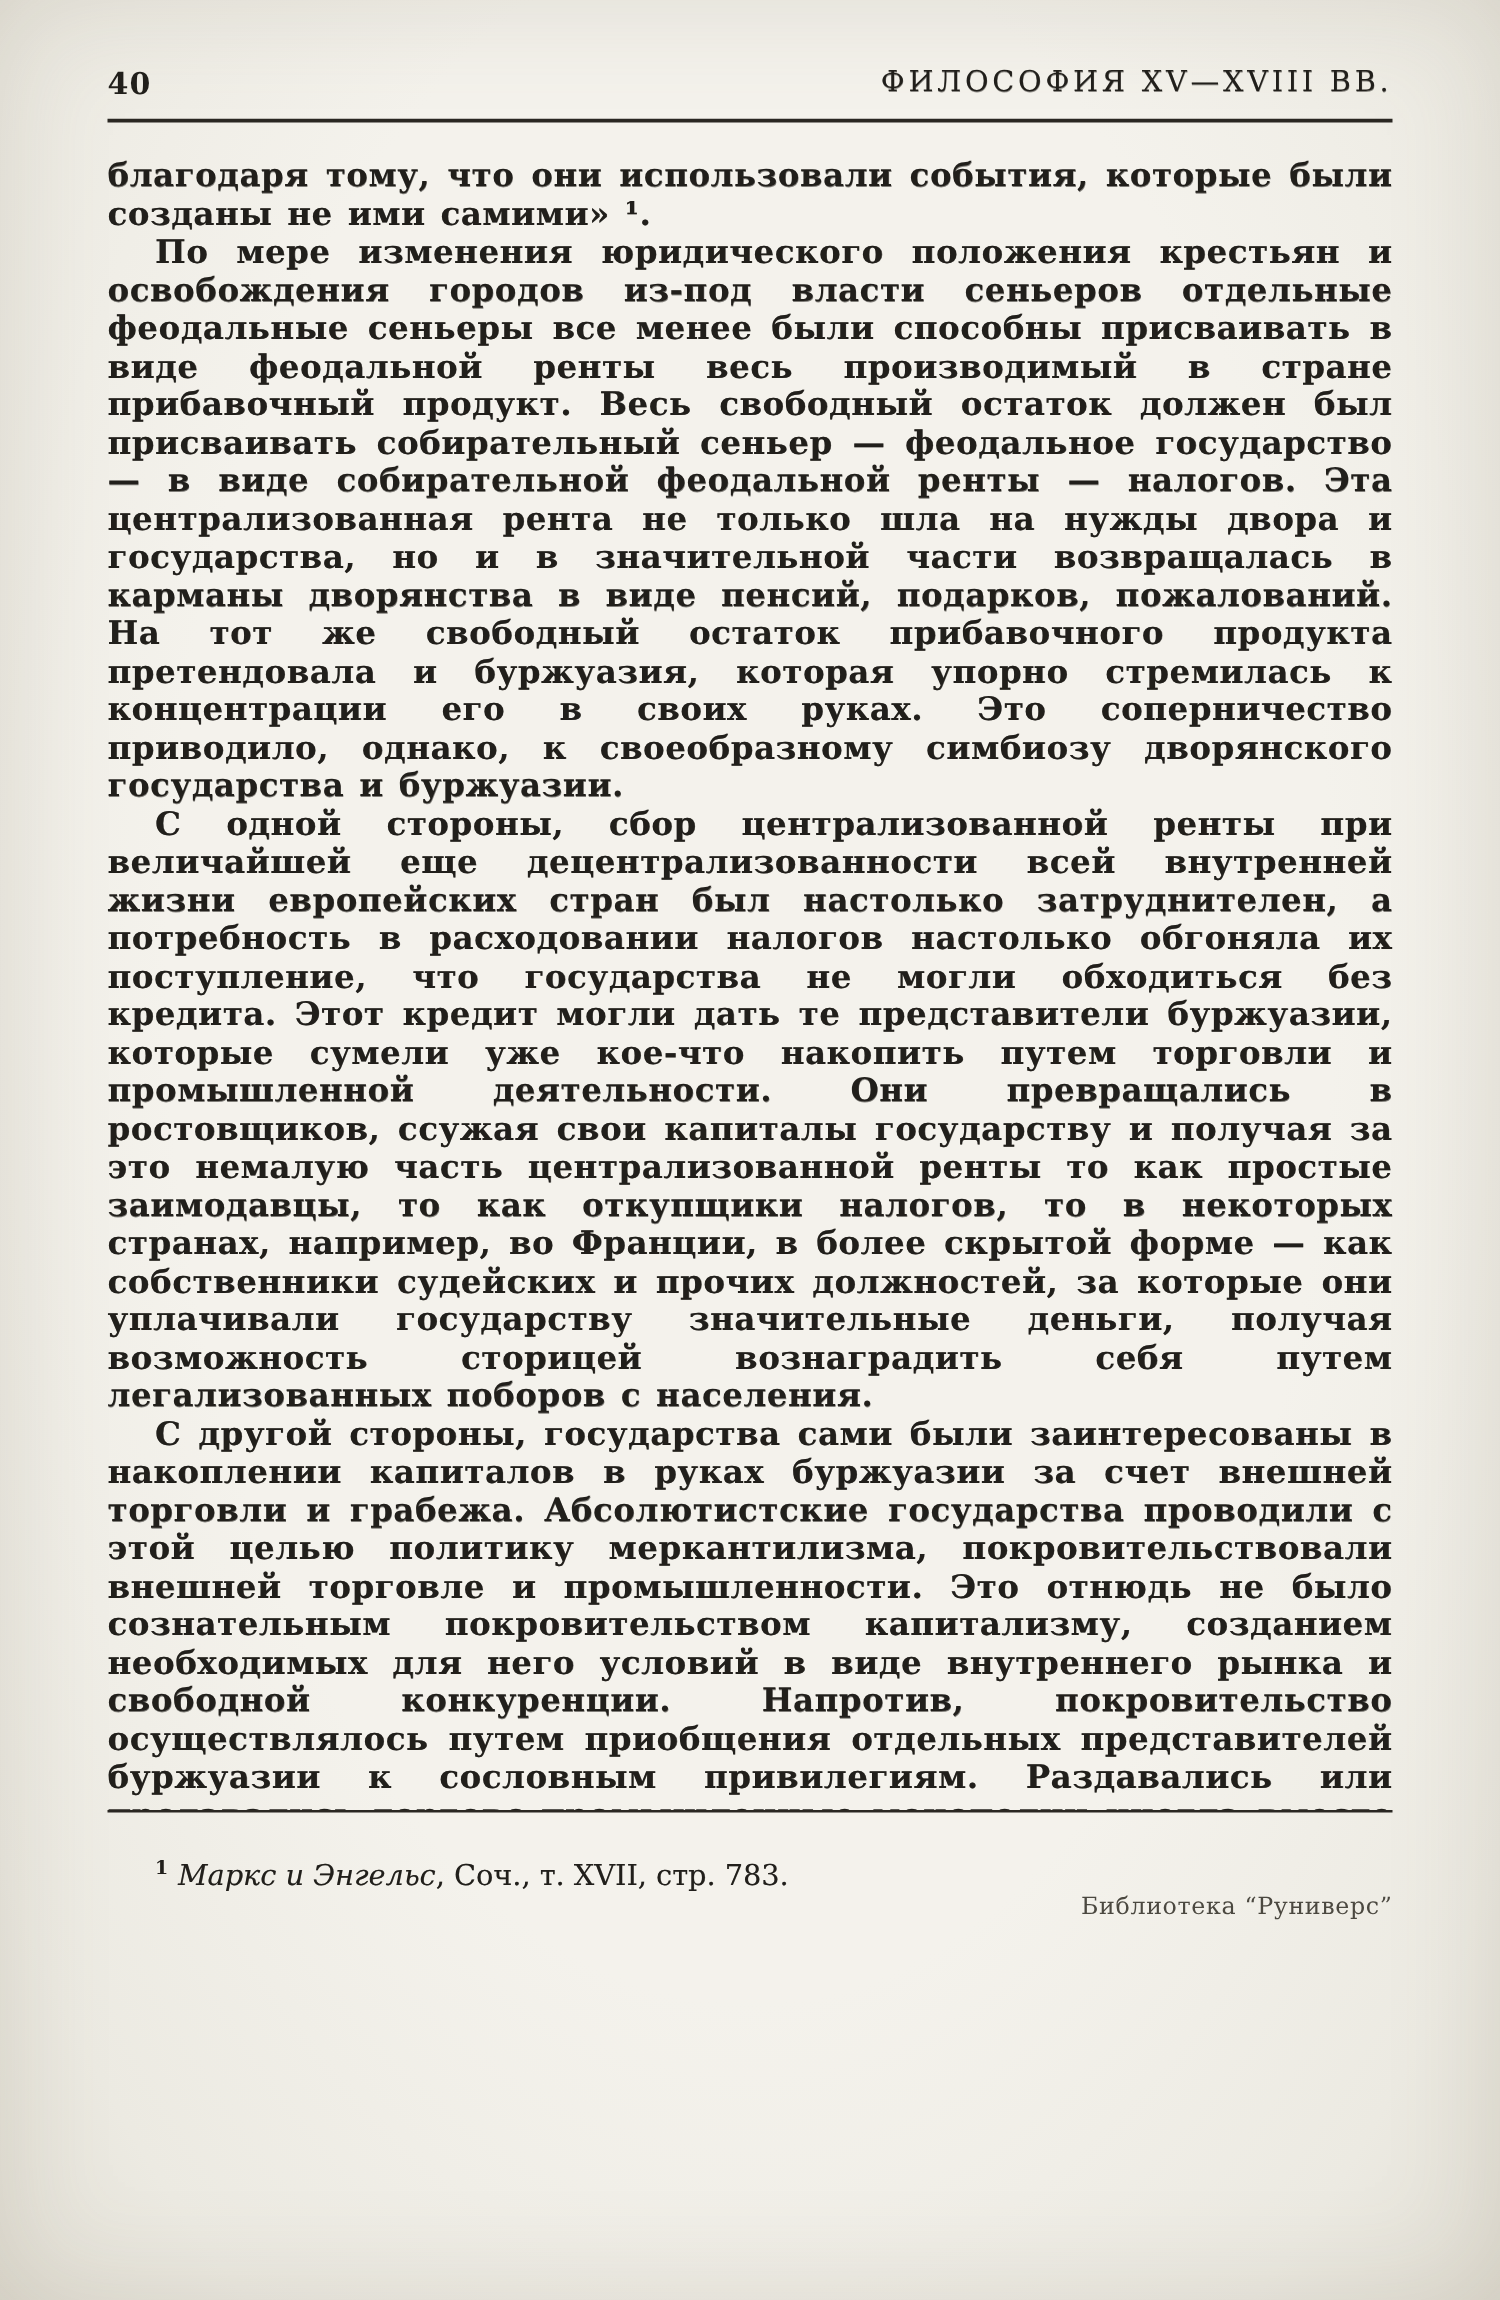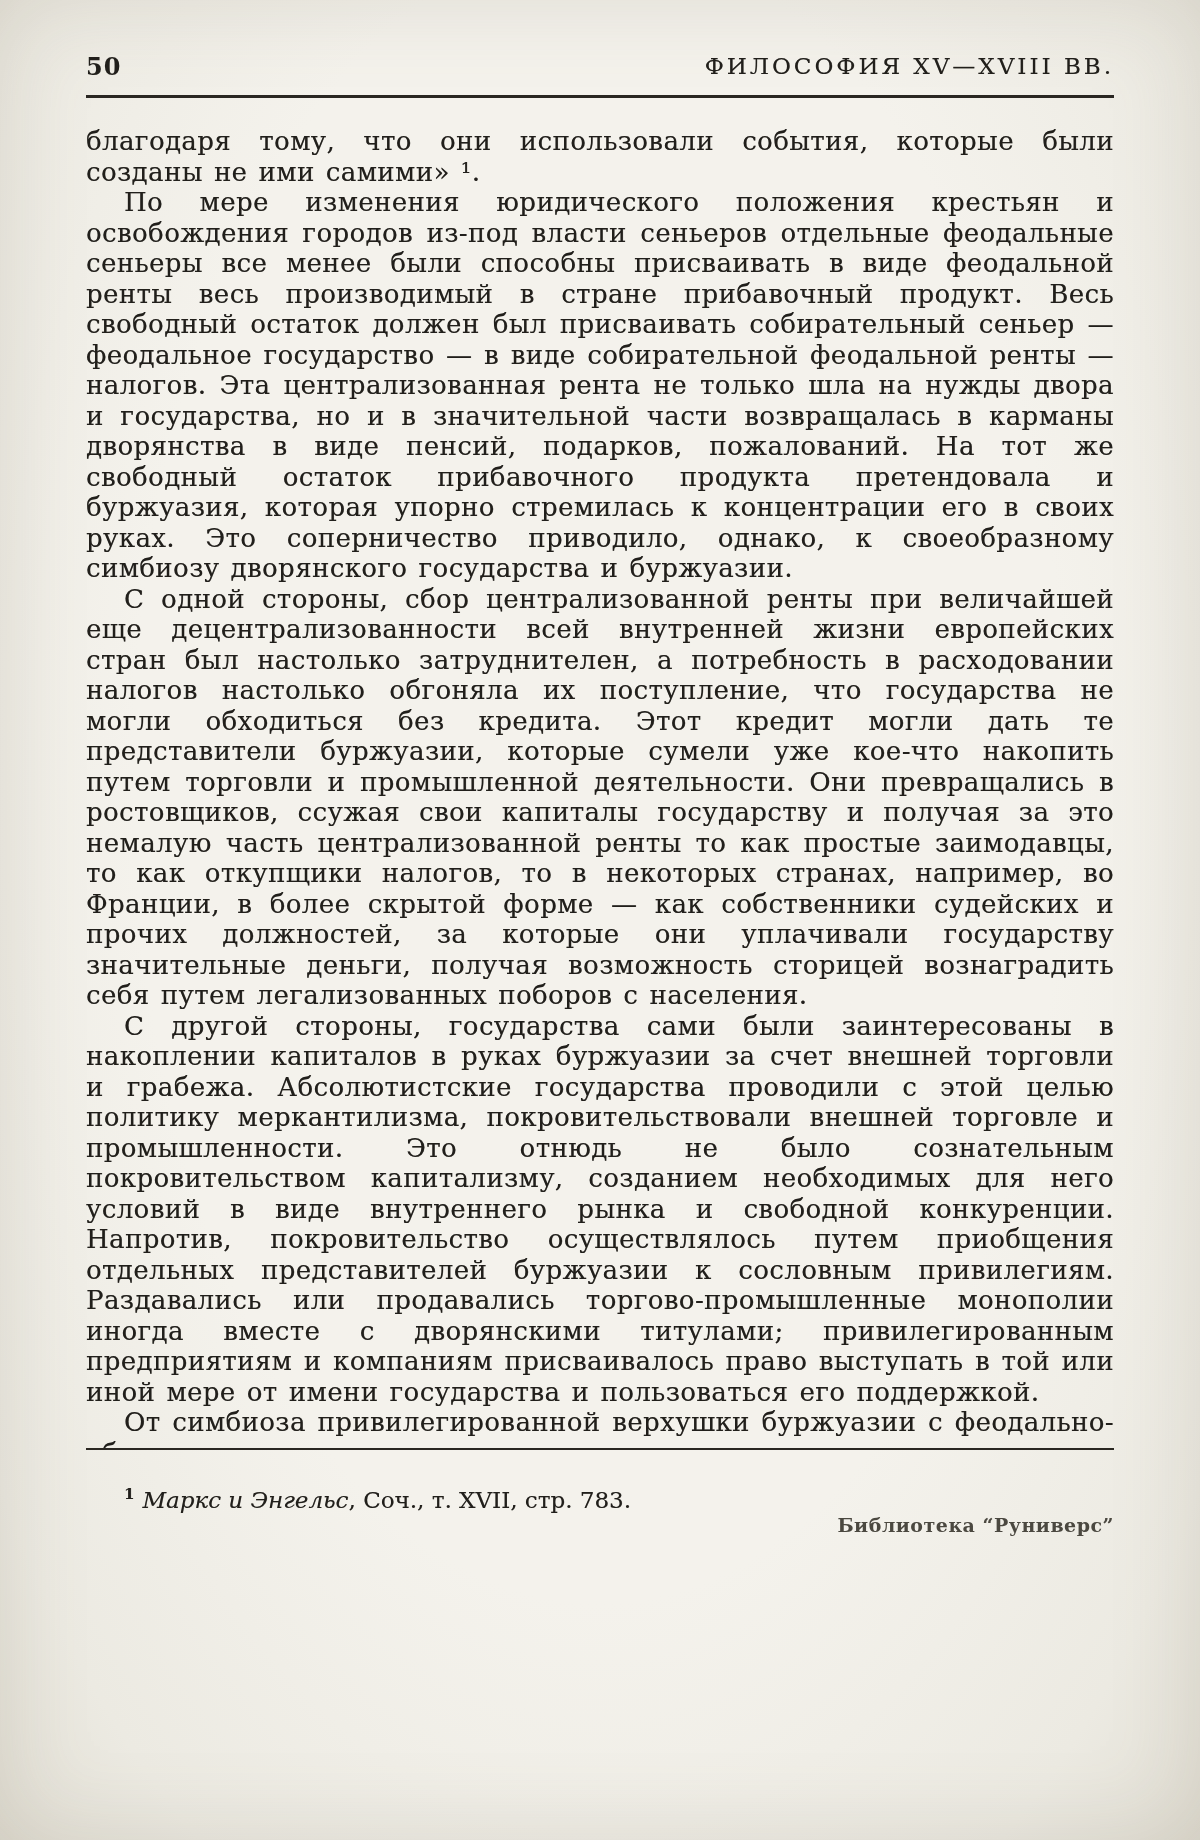--- a/index.html
+++ b/index.html
@@ -58,20 +58,21 @@
     margin-top: 28px;
     font-size: 26px;
     line-height: 30.5px;
     text-align: justify;
     letter-spacing: 0.4px;
     word-spacing: 2.5px;
     text-shadow: 0.25px 0.25px 0 rgba(33,31,27,0.55);
   }
   .page-body p {
     margin: 0;
+    font-weight: bold;
   }
   .page-body p.indent {
     text-indent: 38px;
   }
   .footnote-rule {
     height: 2px;
     background: #2a2722;
     margin-top: 0;
   }
   .footnote {
@@ -87,34 +88,34 @@
     margin-right: 8px;
   }
   .footnote em {
     font-style: italic;
   }
   .watermark {
     position: absolute;
     right: 86px;
     top: 1514px;
     font-size: 19px;
-    font-weight: bold;
+    font-weight: normal;
     color: #4b4840;
     letter-spacing: 0.5px;
   }
 </style>
 </head>
 <body>
 
 <div class="page">
 
   <div class="upper">
 
     <header class="page-header">
-      <span class="page-number">50</span>
+      <span class="page-number">40</span>
       <span class="running-title">ФИЛОСОФИЯ XV—XVIII ВВ.</span>
     </header>
 
     <div class="header-rule"></div>
 
     <main class="page-body">
 
     <p class="para">благодаря тому, что они использовали события, которые были созданы не ими самими» ¹.</p>
         <p class="para indent">По мере изменения юридического положения крестьян и освобождения городов из-под власти сеньеров отдельные феодальные сеньеры все менее были способны присваивать в виде феодальной ренты весь производимый в стране прибавочный продукт. Весь свободный остаток должен был присваивать собирательный сеньер — феодальное государство — в виде собирательной феодальной ренты — налогов. Эта централизованная рента не только шла на нужды двора и государства, но и в значительной части возвращалась в карманы дворянства в виде пенсий, подарков, пожалований. На тот же свободный остаток прибавочного продукта претендовала и буржуазия, которая упорно стремилась к концентрации его в своих руках. Это соперничество приводило, однако, к своеобразному симбиозу дворянского государства и буржуазии.</p>
         <p class="para indent">С одной стороны, сбор централизованной ренты при величайшей еще децентрализованности всей внутренней жизни европейских стран был настолько затруднителен, а потребность в расходовании налогов настолько обгоняла их поступление, что государства не могли обходиться без кредита. Этот кредит могли дать те представители буржуазии, которые сумели уже кое-что накопить путем торговли и промышленной деятельности. Они превращались в ростовщиков, ссужая свои капиталы государству и получая за это немалую часть централизованной ренты то как простые заимодавцы, то как откупщики налогов, то в некоторых странах, например, во Франции, в более скрытой форме — как собственники судейских и прочих должностей, за которые они уплачивали государству значительные деньги, получая возможность сторицей вознаградить себя путем легализованных поборов с населения.</p>

